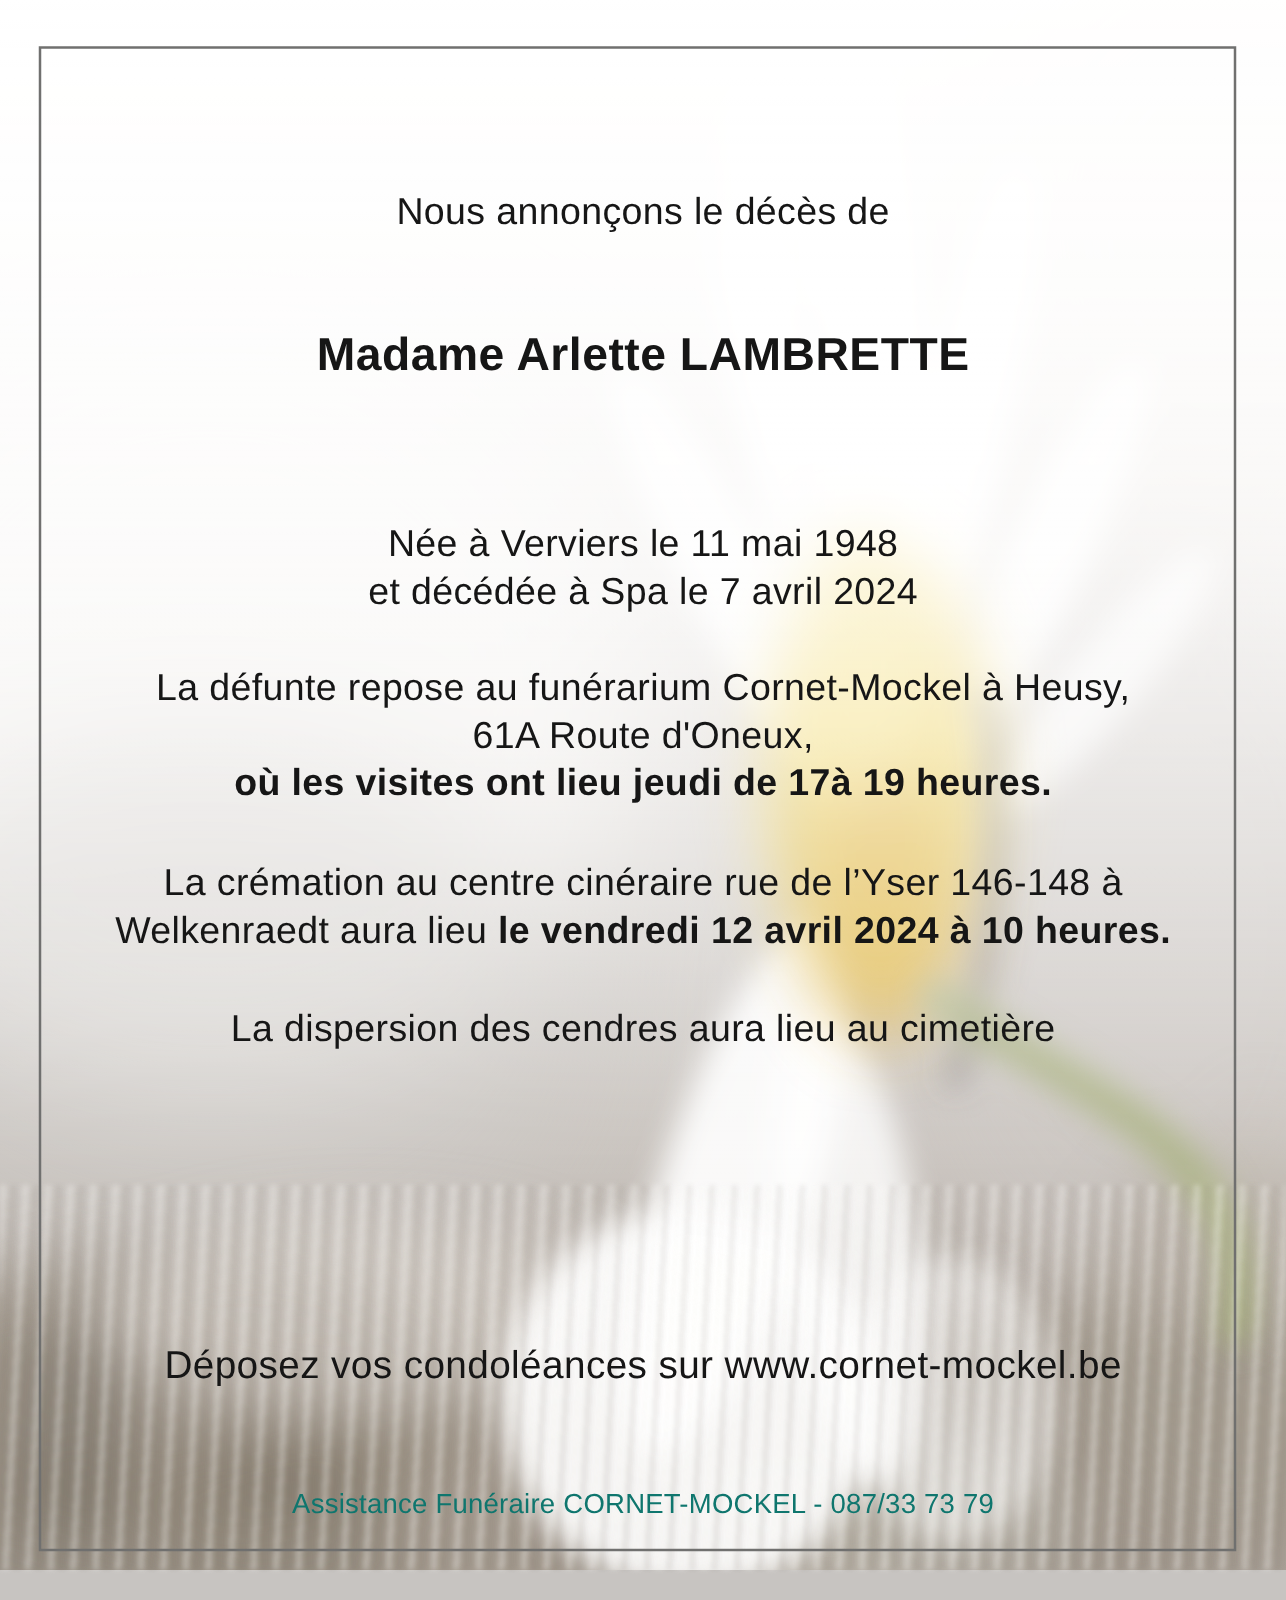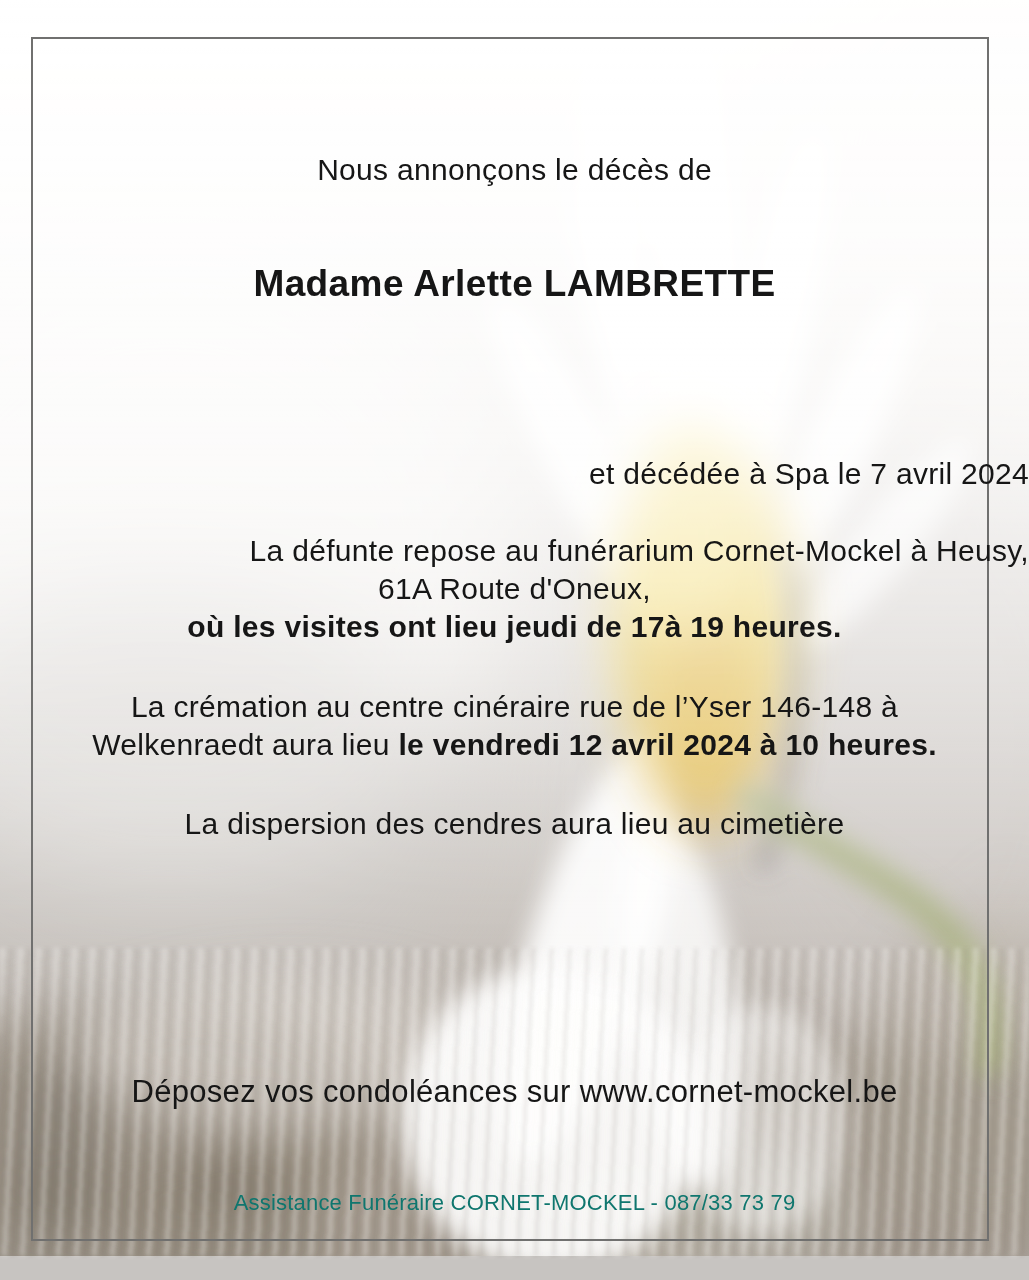--- a/index.html
+++ b/index.html
@@ -43,22 +43,22 @@
     position:absolute;left:0;width:100%;
     margin:0;text-align:center;
     color:#161616;
     font-size:30px;font-weight:400;
     letter-spacing:.3px;
     line-height:1.2;
   }
   .l-intro{top:152px;}
   .l-name{top:262px;font-size:37px;font-weight:700;letter-spacing:.4px;}
   .l-b1{top:418px;}
-  .l-b2{top:456px;text-align:right;}
-  .l-r1{top:533px;text-align:right;}
+  .l-b2{top:456px;}
+  .l-r1{top:533px;}
   .l-r2{top:571px;}
   .l-r3{top:609px;font-weight:700;text-align:center;}
   .l-c1{top:689px;}
   .l-c2{top:727px;}
   .l-c2 strong{font-weight:700;}
   .l-d1{top:806px;}
   .l-d2{top:844px;}
   .l-lev{top:919px;}
   .l-cond{top:1073px;font-size:31px;}
   .l-foot{top:1190px;font-size:22px;letter-spacing:.2px;color:#0f766e;}
@@ -146,20 +146,21 @@
     <rect x="0" y="1256" width="1029" height="24" fill="#c7c4c1"></rect>
   </svg>
 
   <div class="ground-texture"></div>
   <div class="wash"></div>
   <div class="frame"></div>
 
   <p class="line l-intro">Nous annonçons le décès de</p>
   <h1 class="line l-name">Madame Arlette LAMBRETTE</h1>
 
+  <p class="line l-b1">Née à Verviers le 11 mai 1948</p>
   <p class="line l-b2">et décédée à Spa le 7 avril 2024</p>
 
   <p class="line l-r1">La défunte repose au funérarium Cornet-Mockel à Heusy,</p>
   <p class="line l-r2">61A Route d'Oneux,</p>
   <p class="line l-r3">où les visites ont lieu jeudi de 17à 19 heures.</p>
 
   <p class="line l-c1">La crémation au centre cinéraire rue de l’Yser 146-148 à</p>
   <p class="line l-c2"><span>Welkenraedt aura lieu </span><strong>le vendredi 12 avril 2024 à 10 heures.</strong></p>
 
   <p class="line l-d1">La dispersion des cendres aura lieu au cimetière</p>

